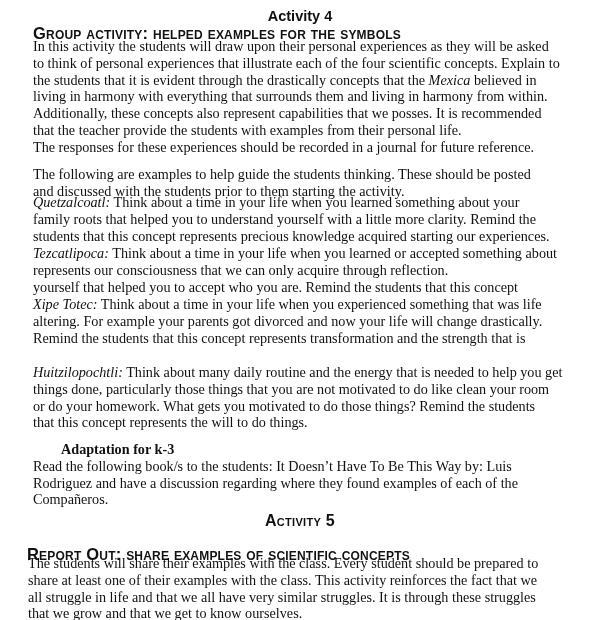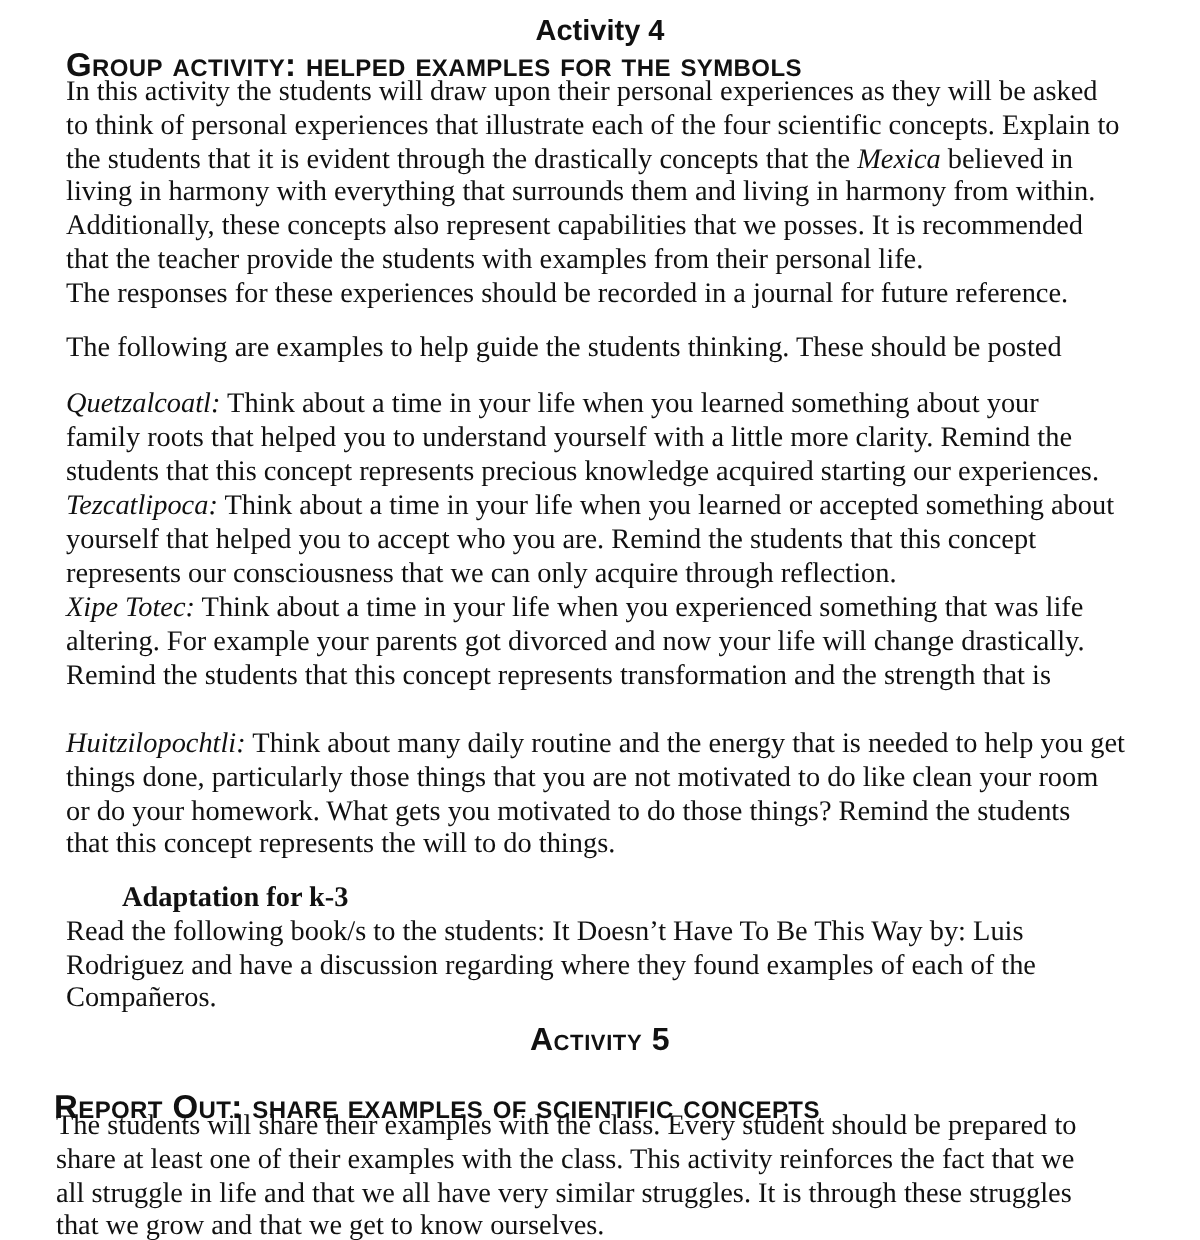--- a/index.html
+++ b/index.html
@@ -40,32 +40,33 @@
     <span class="line">to think of personal experiences that illustrate each of the four scientific concepts. Explain to</span>
     <span class="line"><span>the students that it is evident through the drastically concepts that the </span><span class="em">Mexica</span><span> believed in</span></span>
     <span class="line">living in harmony with everything that surrounds them and living in harmony from within.</span>
     <span class="line">Additionally, these concepts also represent capabilities that we posses. It is recommended</span>
     <span class="line">that the teacher provide the students with examples from their personal life.</span>
     <span class="line">The responses for these experiences should be recorded in a journal for future reference.</span>
   </div>
 
   <div class="block b-guide serif">
     <span class="line">The following are examples to help guide the students thinking. These should be posted</span>
+    <span class="line">and discussed with the students prior to them starting the activity.</span>
   </div>
 
   <div class="block b-q serif">
     <span class="line"><span class="term">Quetzalcoatl:</span><span> Think about a time in your life when you learned something about your</span></span>
     <span class="line">family roots that helped you to understand yourself with a little more clarity. Remind the</span>
     <span class="line">students that this concept represents precious knowledge acquired starting our experiences.</span>
   </div>
 
   <div class="block b-t serif">
     <span class="line"><span class="term">Tezcatlipoca:</span><span> Think about a time in your life when you learned or accepted something about</span></span>
+    <span class="line">represents our consciousness that we can only acquire through reflection.</span>
     <span class="line">yourself that helped you to accept who you are. Remind the students that this concept</span>
-    <span class="line">represents our consciousness that we can only acquire through reflection.</span>
   </div>
 
   <div class="block b-x serif">
     <span class="line"><span class="term">Xipe Totec:</span><span> Think about a time in your life when you experienced something that was life</span></span>
     <span class="line">altering. For example your parents got divorced and now your life will change drastically.</span>
     <span class="line">Remind the students that this concept represents transformation and the strength that is</span>
   </div>
 
   <div class="block b-h serif">
     <span class="line"><span class="term">Huitzilopochtli:</span><span> Think about many daily routine and the energy that is needed to help you get</span></span>

